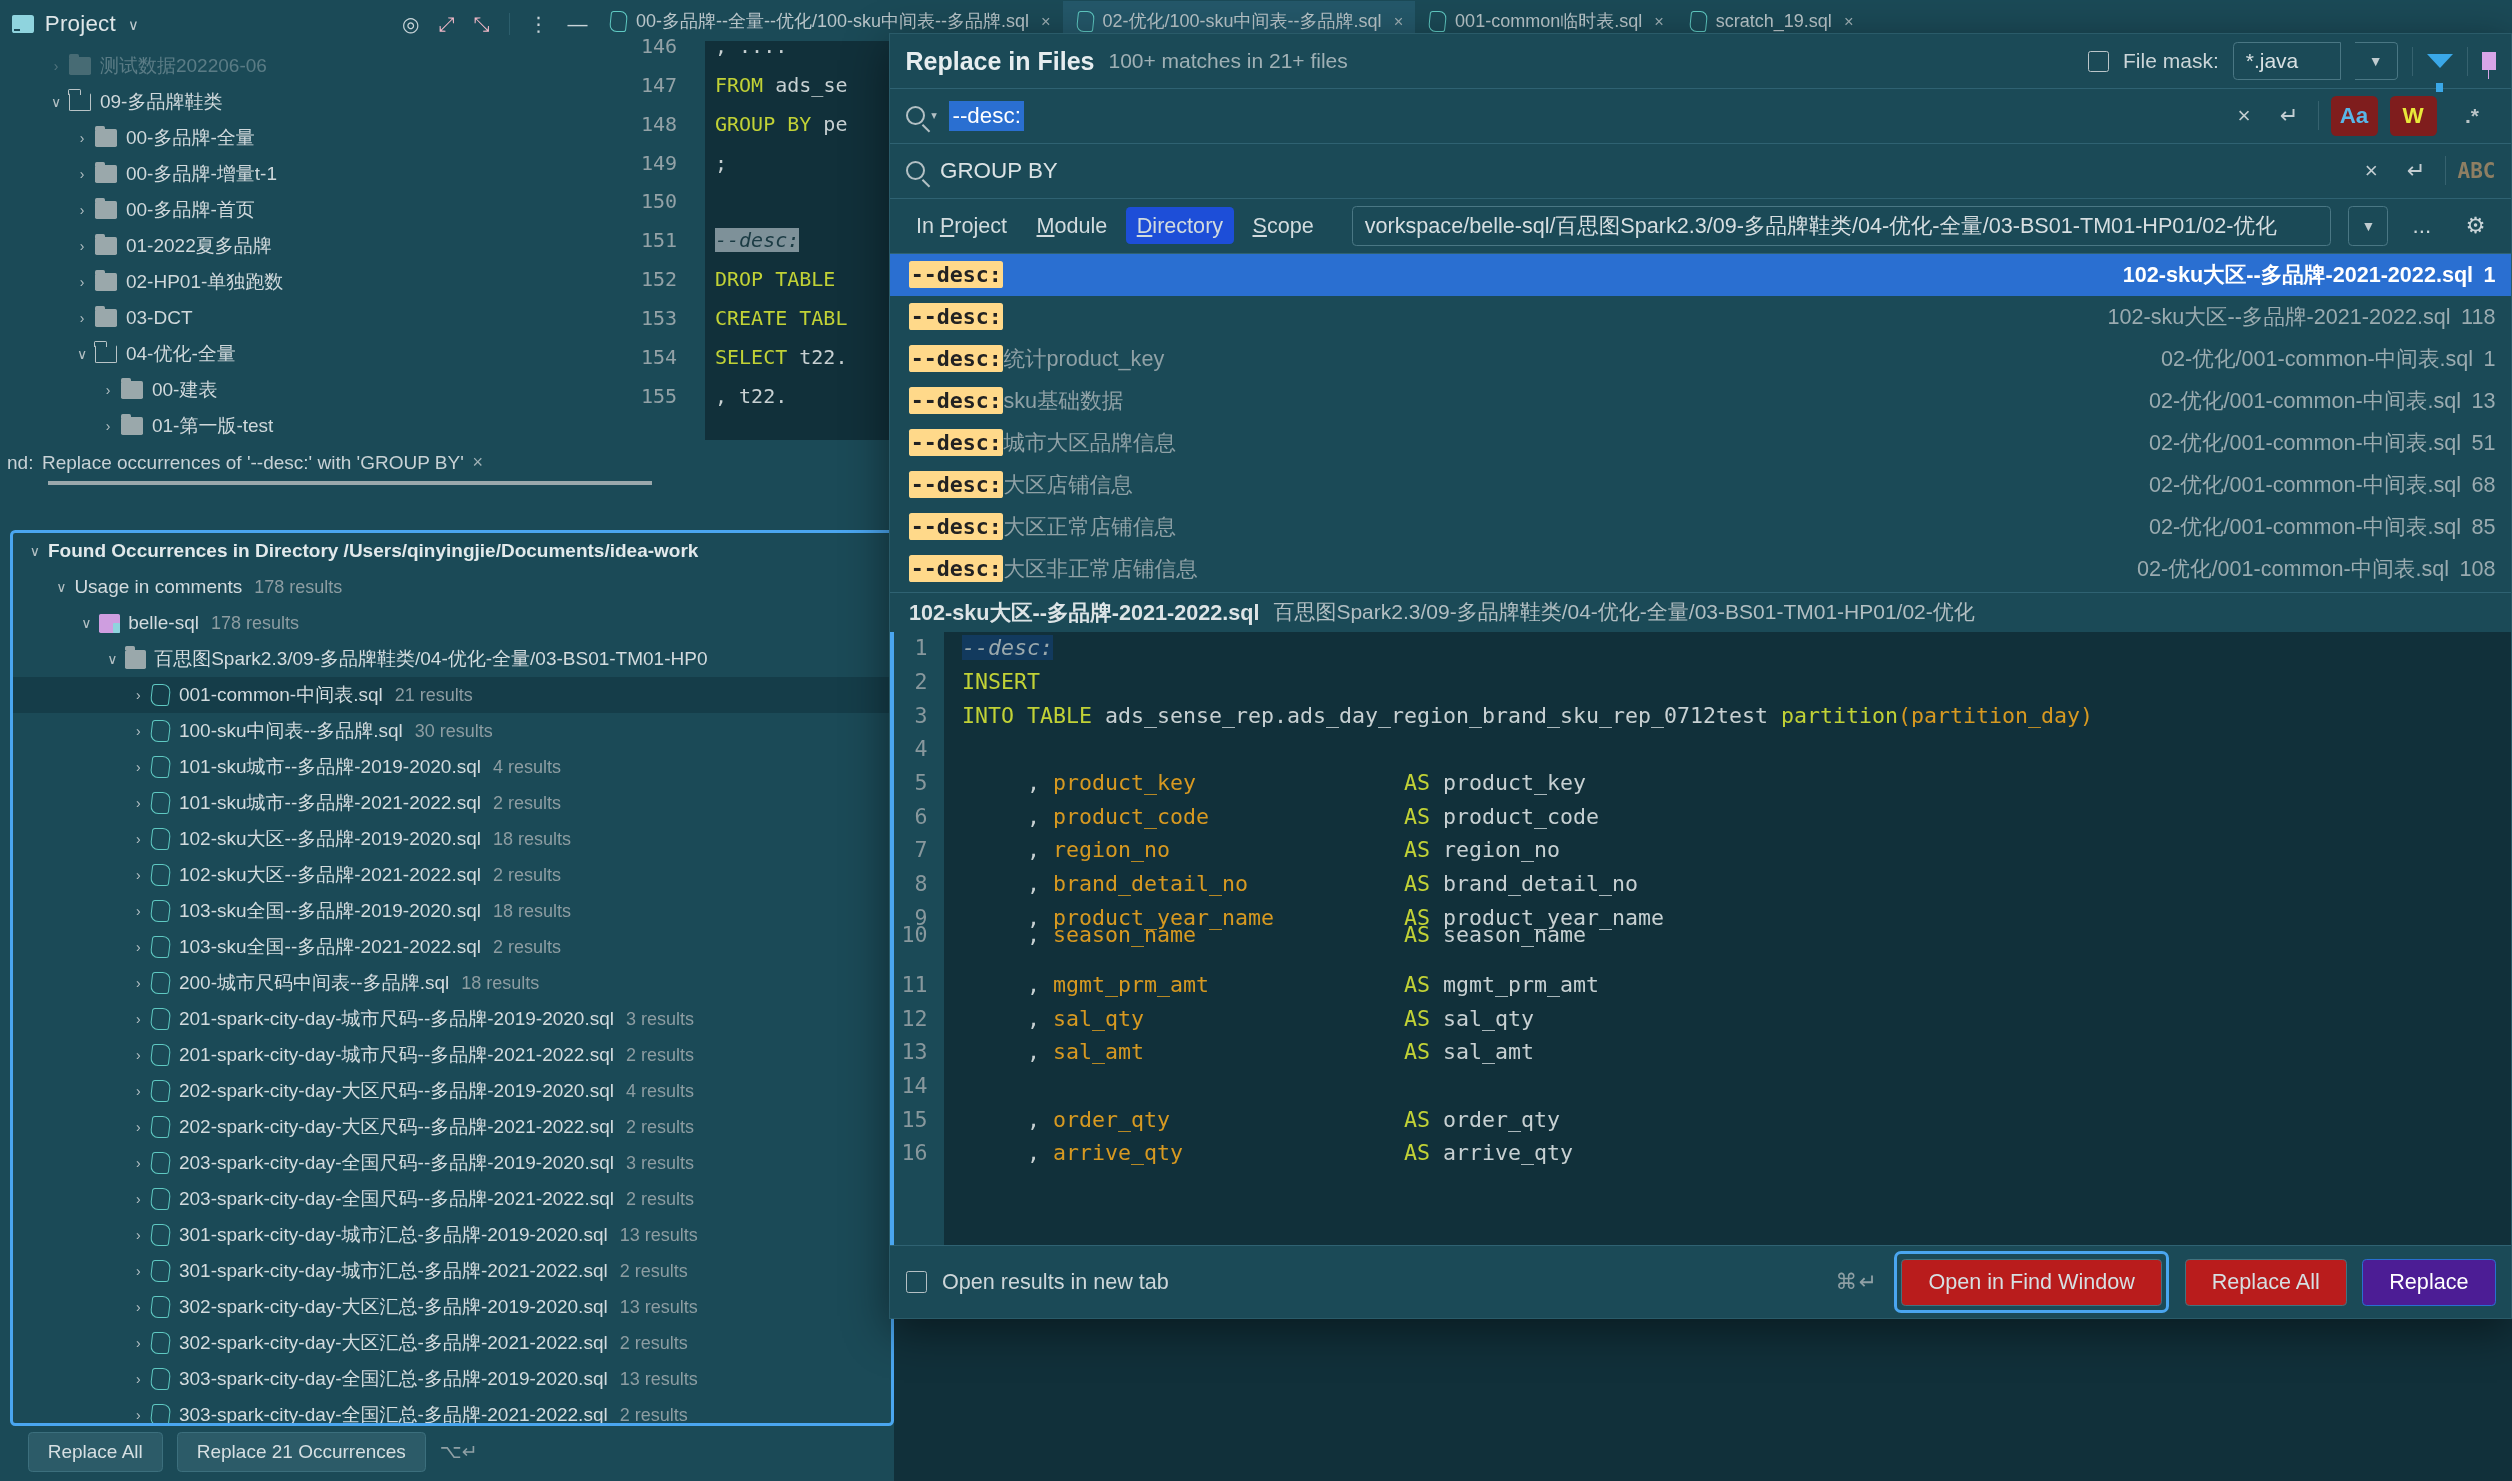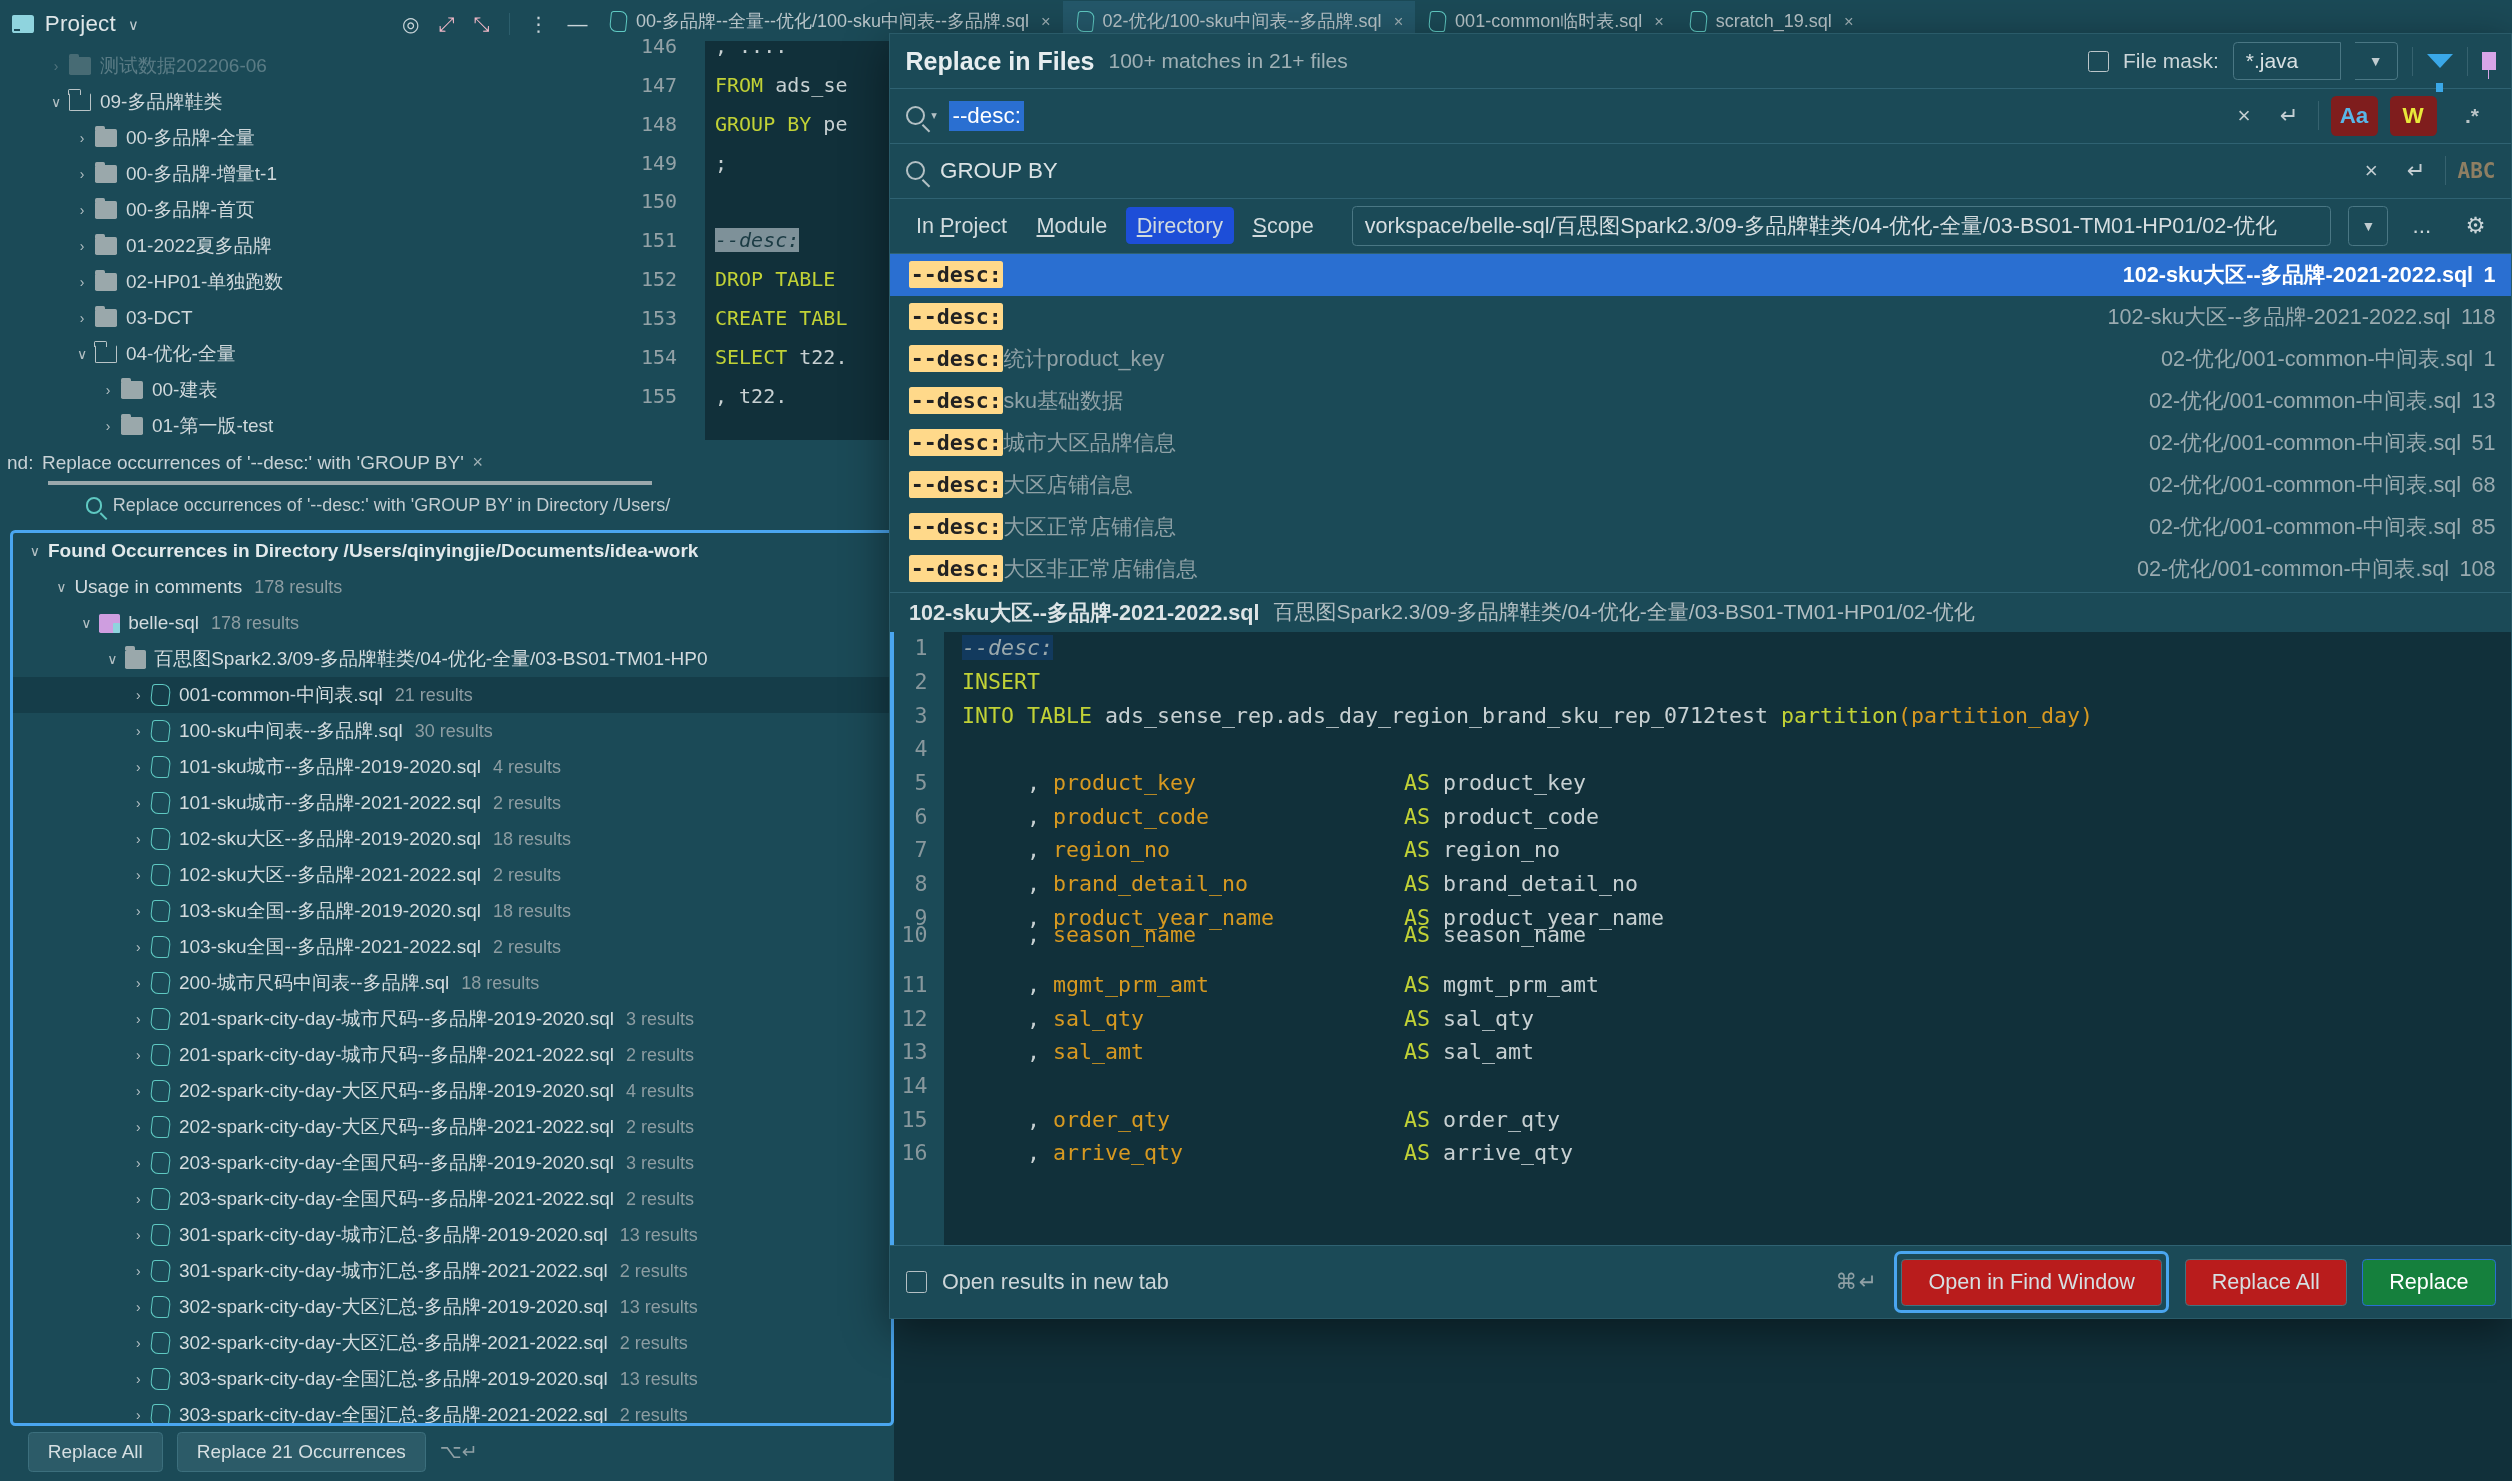--- a/index.html
+++ b/index.html
@@ -172,21 +172,21 @@
   .pv-code .m { background: #123a5e; color: #9aa8ac; font-style: italic; }
   .pv-code .p { color: #c7d0d2; }
 
   .dlg-footer { height: 73px; display: flex; align-items: center; padding: 0 15.5px; gap: 15.5px; border-top: 0.9px solid #2f6272; }
   .ck { width: 21px; height: 22.4px; border: 1.7px solid #b5c0c4; border-radius: 2.6px; }
   .ck-label { font-size: 21.6px; color: #cdd6d9; }
   .dlg-footer .spacer { flex: 1; }
   .kbd { color: #8fa0a5; font-size: 21.6px; letter-spacing: 1.7px; }
   .focus-ring { border: 3.5px solid #4aa6f0; border-radius: 7px; padding: 4.3px; }
   .btn-d { background: #b91c1c; border: 0.9px solid #42737f; border-radius: 4.3px; color: #d6dfe2; font-size: 21.6px; padding: 9.5px 26px; font-family: "Liberation Sans", sans-serif; }
-  .btn-d.primary { background: #15803d; border-color: #2a6fd1; color: #fff; }
+  .btn-d.primary { background: #4c1d95; border-color: #2a6fd1; color: #fff; }
 </style>
 </head>
 <body>
 
 <div id="root">
   <div class="ide-bg"></div>
 
   <div class="proj-header">
     <div class="folder-glyph"></div>
     <div class="proj-title">Project</div>
@@ -332,24 +332,20 @@
         </div>
       </div>
   </div>
 
   <div class="find-tw">
     <div class="find-tab-row">
       <span class="prefix">nd:</span>
       <span>Replace occurrences of '--desc:' with 'GROUP BY'</span>
       <span class="find-x">×</span>
       <div class="find-tab-underline"></div>
-    </div>
-    <div class="find-query">
-      <span class="magnifier"></span>
-      <span>Replace occurrences of '--desc:' with 'GROUP BY' in Directory /Users/</span>
     </div>
 
     <div class="find-results" id="find-results">
         <div class="fr-row" style="padding-left: 8.6px;">
           <span class="fr-tw">∨</span>
           <span class="fr-label bold">Found Occurrences in Directory /Users/qinyingjie/Documents/idea-work</span>
         </div>
         <div class="fr-row" style="padding-left: 35px;">
           <span class="fr-tw">∨</span>
           <span class="fr-label">Usage in comments</span>

